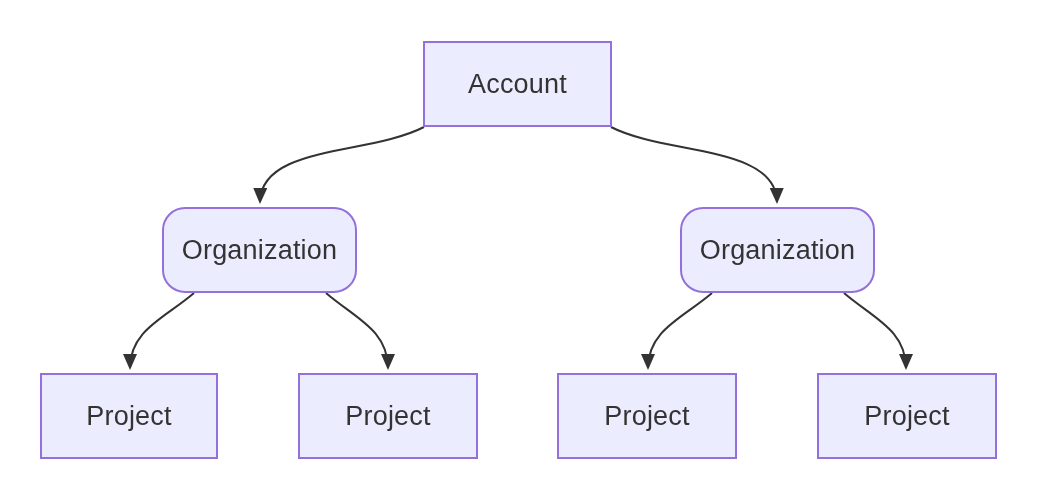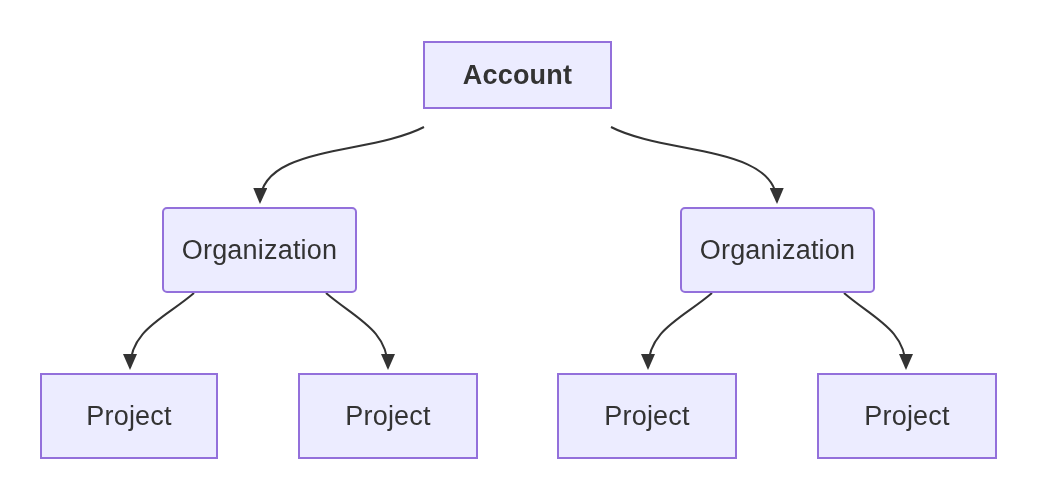--- a/index.html
+++ b/index.html
@@ -34,24 +34,24 @@
     border: 2px solid #9370DB;
     color: #333333;
     font-size: 27px;
     display: flex;
     align-items: center;
     justify-content: center;
     text-align: center;
     line-height: 1.2;
     letter-spacing: 0.2px;
   }
-  .node.rounded { border-radius: 5px; }
+  .node.rounded { border-radius: 23px; }
   .node .label { white-space: nowrap; }
 
-  #n-account { left: 423px; top: 41px;  width: 189px; height: 68px; font-weight: bold; }
+  #n-account { left: 423px; top: 41px;  width: 189px; height: 86px; }
   #n-org1    { left: 162px; top: 207px; width: 195px; height: 86px; }
   #n-org2    { left: 680px; top: 207px; width: 195px; height: 86px; }
   #n-p1      { left: 40px;  top: 373px; width: 178px; height: 86px; }
   #n-p2      { left: 298px; top: 373px; width: 180px; height: 86px; }
   #n-p3      { left: 557px; top: 373px; width: 180px; height: 86px; }
   #n-p4      { left: 817px; top: 373px; width: 180px; height: 86px; }
 </style>
 </head>
 <body>
 

